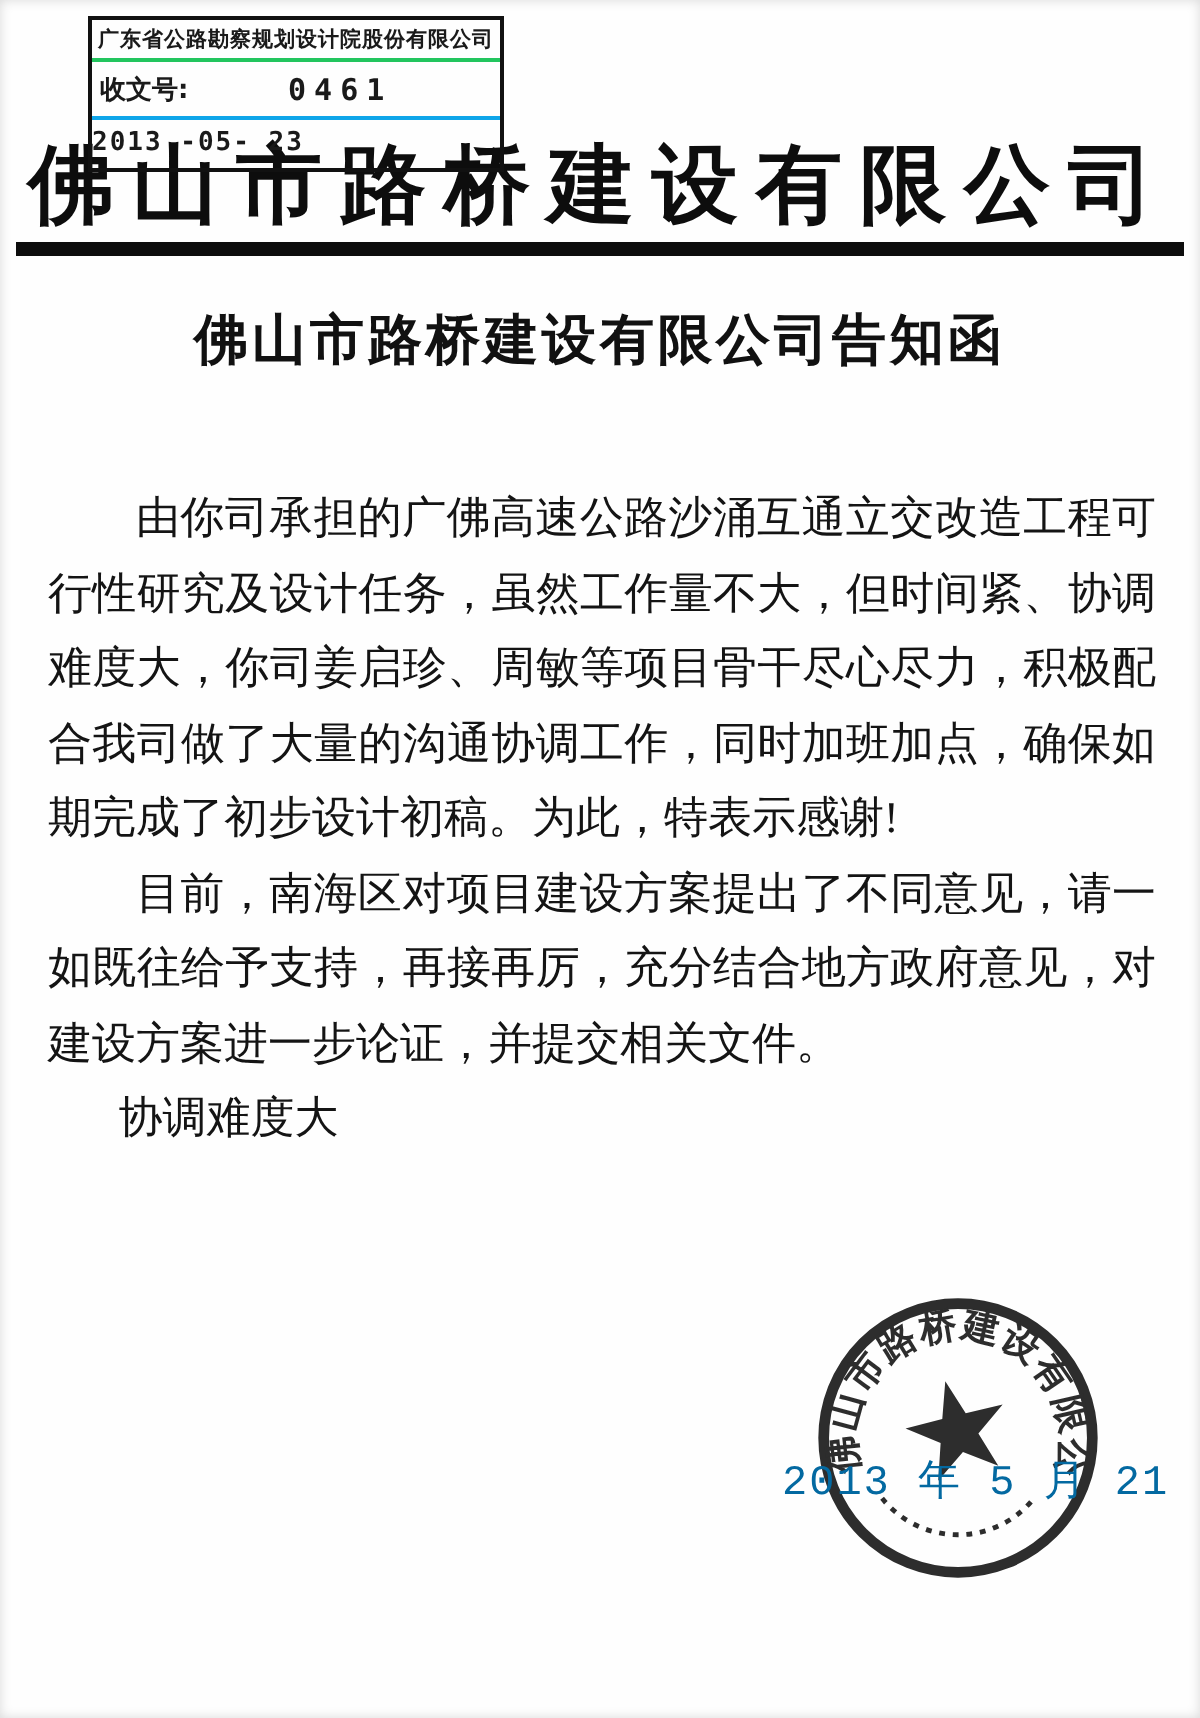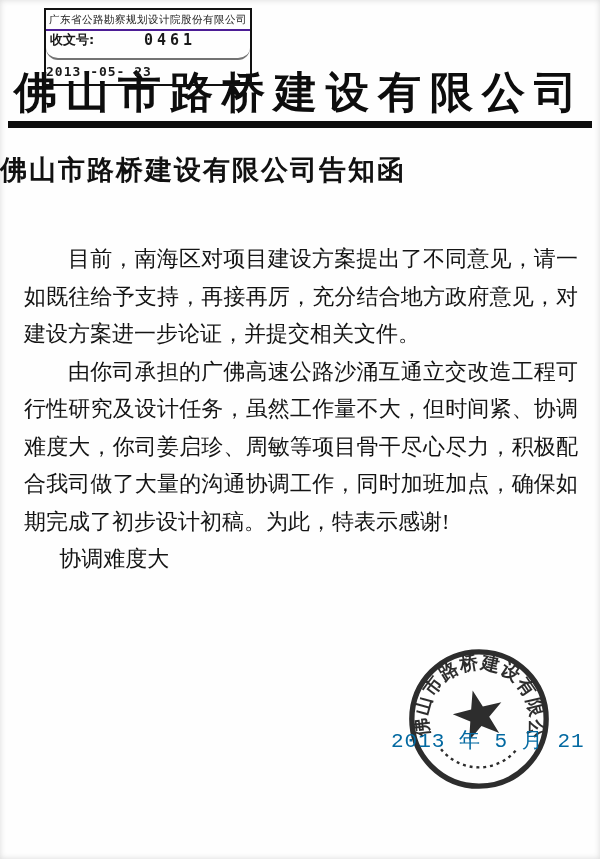--- a/index.html
+++ b/index.html
@@ -17,28 +17,28 @@
   
   .stamp-box{
     position:absolute;left:44px;top:8px;width:204px;
     border:2px solid #111;
     background:transparent;
     z-index:3;
     font-family:"DejaVu Sans", sans-serif;
   }
   .stamp-row1{
     padding:3px 2px 2px 3px;
-    font-size:10.5px;font-weight:400;letter-spacing:.5px;
-    border-bottom:2px solid #4c1d95;
+    font-size:10.5px;font-weight:700;letter-spacing:.5px;
+    border-bottom:2px solid #22c55e;
     white-space:nowrap;overflow:hidden;
   }
   .stamp-row2{
-    display:flex;align-items:flex-start;
-    border-bottom:2px solid #737373;
-    height:27px;padding:0 4px;border-radius:12px;
+    display:flex;align-items:center;
+    border-bottom:2px solid #0ea5e9;
+    height:27px;padding:0 4px;
   }
   .stamp-field-label{font-size:13px;font-weight:700;}
   .stamp-number{
     flex:1;text-align:center;
     font-family:"DejaVu Sans Mono", monospace;
     font-size:15px;font-weight:700;letter-spacing:4px;
   }
   .stamp-row3{
     height:24px;line-height:24px;text-align:left;
     font-family:"DejaVu Sans Mono", monospace;
@@ -56,21 +56,21 @@
     z-index:2;
   }
   .rule{
     position:absolute;top:121px;left:8px;right:8px;height:7px;
     background:#0d0d0d;
   }
 
   
   .doc-title{
     position:absolute;top:152px;left:0;right:0;
-    text-align:left;
+    text-align:center;
     font-family:"DejaVu Sans", sans-serif;
     font-size:27px;font-weight:700;letter-spacing:2px;
     color:#111;
   }
 
   
   .body-text{
     position:absolute;top:240px;left:24px;right:22px;
     font-size:22px;line-height:37.5px;
     text-align:justify;
@@ -107,22 +107,22 @@
     </div>
     <div class="stamp-row3">2013 -05- 23</div>
   </div>
 
   <div class="letterhead-title">佛山市路桥建设有限公司</div>
   <div class="rule"></div>
 
   <div class="doc-title">佛山市路桥建设有限公司告知函</div>
 
   <div class="body-text">
+    <p class="para">由你司承担的广佛高速公路沙涌互通立交改造工程可行性研究及设计任务，虽然工作量不大，但时间紧、协调难度大，你司姜启珍、周敏等项目骨干尽心尽力，积极配合我司做了大量的沟通协调工作，同时加班加点，确保如期完成了初步设计初稿。为此，特表示感谢!</p>
     <p class="para">目前，南海区对项目建设方案提出了不同意见，请一如既往给予支持，再接再厉，充分结合地方政府意见，对建设方案进一步论证，并提交相关文件。</p>
-    <p class="para">由你司承担的广佛高速公路沙涌互通立交改造工程可行性研究及设计任务，虽然工作量不大，但时间紧、协调难度大，你司姜启珍、周敏等项目骨干尽心尽力，积极配合我司做了大量的沟通协调工作，同时加班加点，确保如期完成了初步设计初稿。为此，特表示感谢!</p>
     <p class="closing">协调难度大</p>
   </div>
 
   <svg class="seal" viewBox="0 0 150 150">
     <circle cx="75" cy="75" r="69" fill="none" stroke="#1c1c1c" stroke-width="5.5"></circle>
     <defs>
       <path id="sealArc" d="M 25 94 A 53 53 0 1 1 125 94" fill="none"></path>
     </defs>
     <text font-size="19" font-weight="700" fill="#1c1c1c" font-family="DejaVu Sans, sans-serif" letter-spacing="1">
       <textPath href="#sealArc" startOffset="2">佛山市路桥建设有限公司</textPath>

